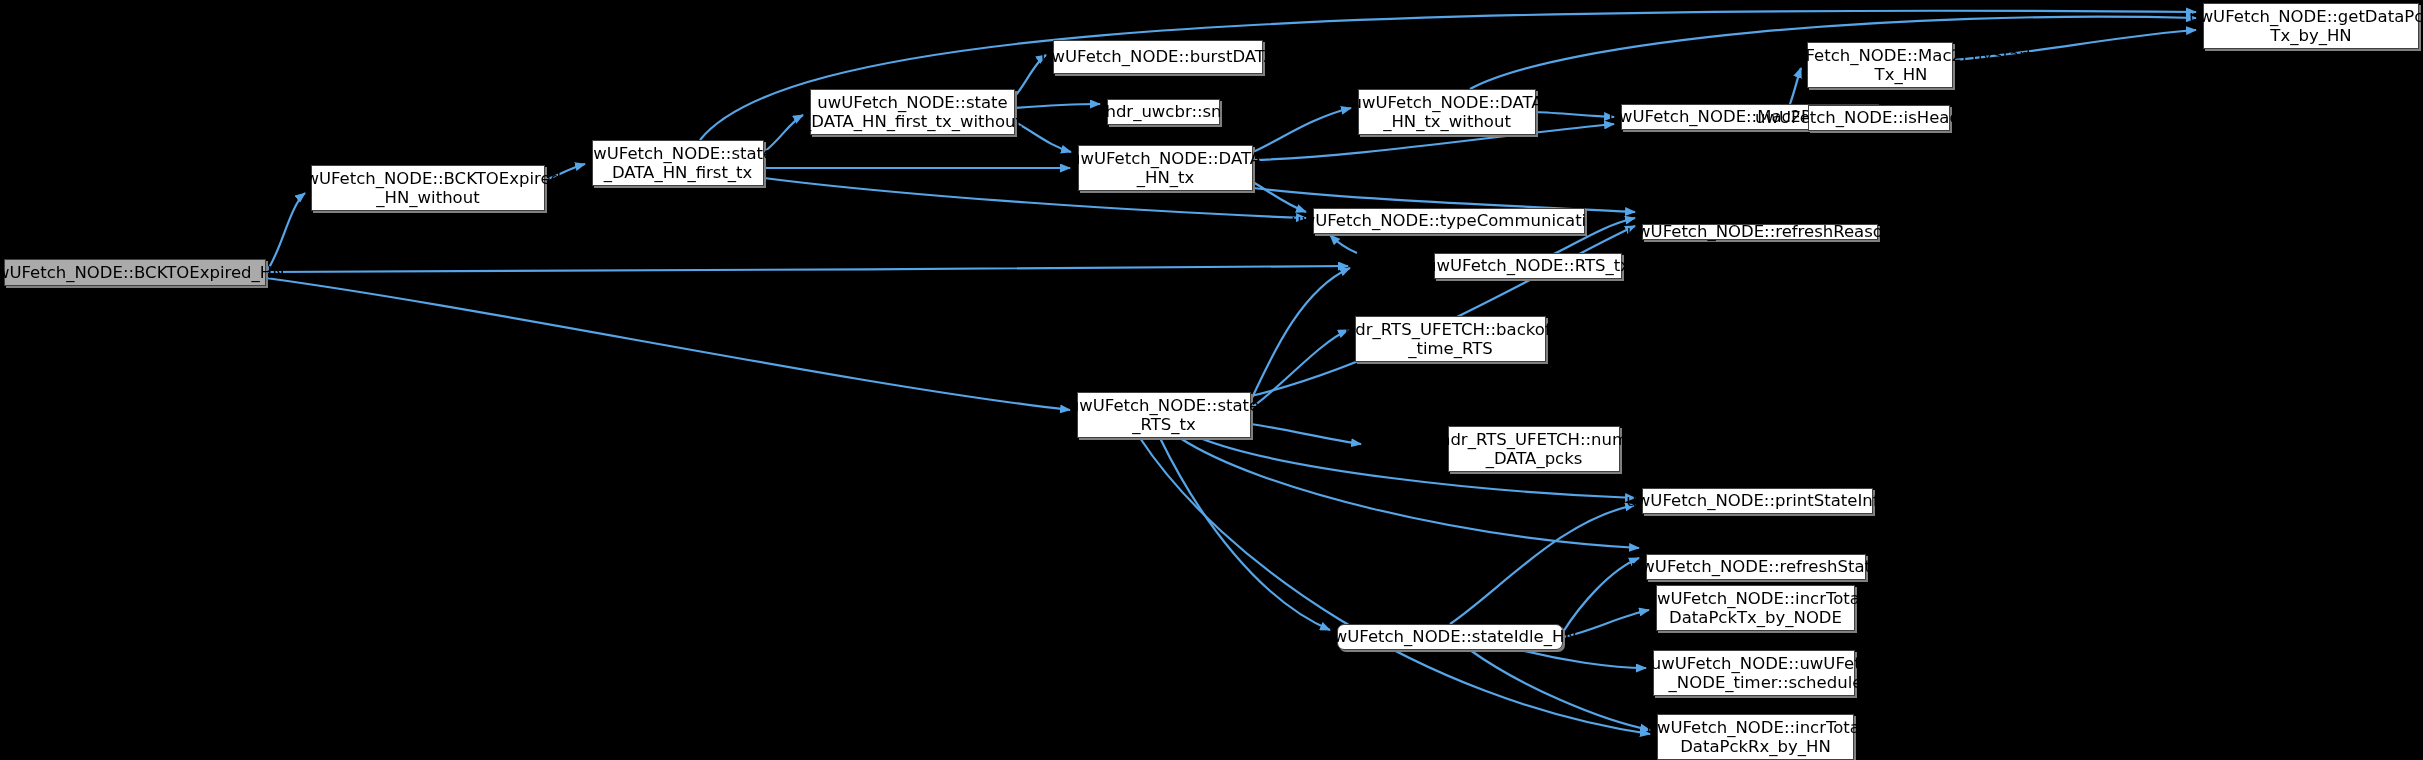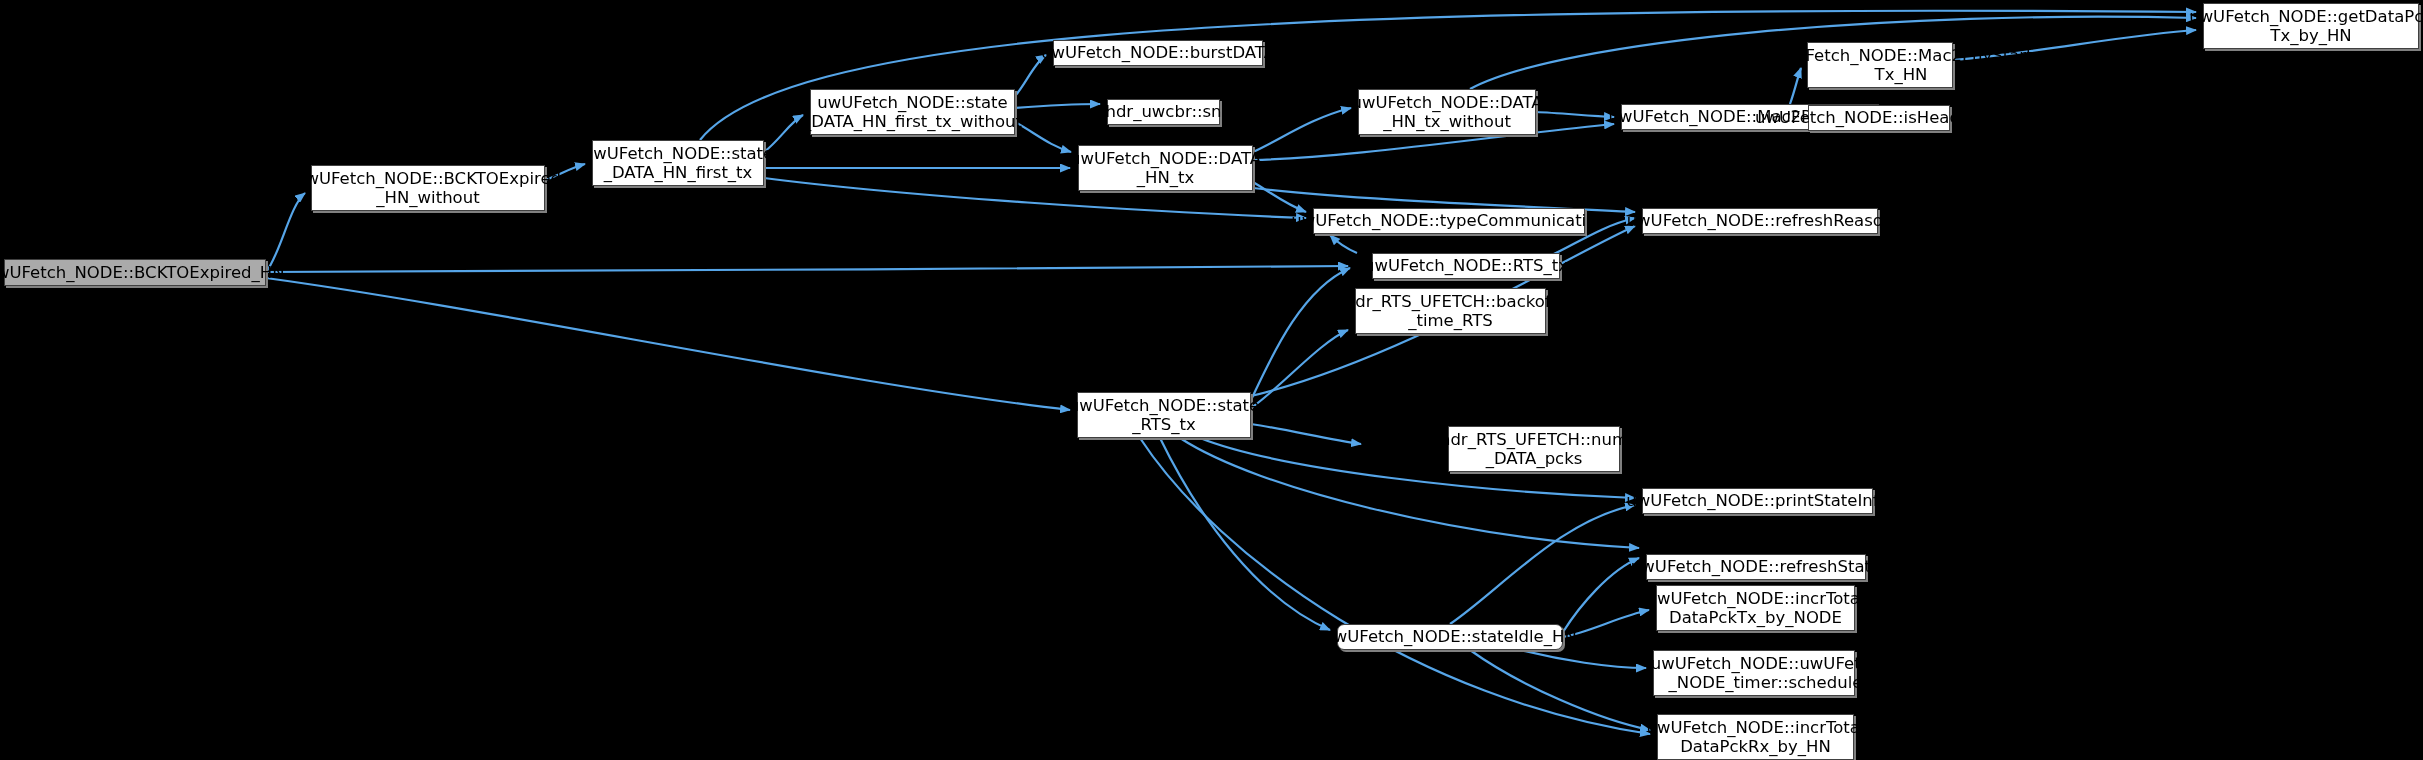--- a/index.html
+++ b/index.html
@@ -61,36 +61,36 @@
       </g>
   </svg>
   <div id="node-layer">
       <div class="node root" style="left: 4px; top: 259px; width: 262px; height: 27px;">uwUFetch_NODE::BCKTOExpired_HN</div>
       <div class="node" style="left: 311px; top: 165px; width: 234px; height: 46px; text-align: center;">uwUFetch_NODE::BCKTOExpired
 _HN_without</div>
       <div class="node" style="left: 592px; top: 140px; width: 172px; height: 46px;">uwUFetch_NODE::state
 _DATA_HN_first_tx</div>
       <div class="node" style="left: 810px; top: 89px; width: 205px; height: 46px;">uwUFetch_NODE::state
 _DATA_HN_first_tx_without</div>
-      <div class="node" style="left: 1053px; top: 40px; width: 210px; height: 26px;">uwUFetch_NODE::burstDATA</div>
+      <div class="node" style="left: 1053px; top: 40px; width: 210px; height: 34px;">uwUFetch_NODE::burstDATA</div>
       <div class="node" style="left: 1107px; top: 99px; width: 113px; height: 26px;">hdr_uwcbr::sn</div>
       <div class="node" style="left: 1078px; top: 145px; width: 175px; height: 46px;">uwUFetch_NODE::DATA
 _HN_tx</div>
       <div class="node" style="left: 1358px; top: 89px; width: 178px; height: 46px;">uwUFetch_NODE::DATA
 _HN_tx_without</div>
       <div class="node" style="left: 1621px; top: 104px; width: 258px; height: 26px;">uwUFetch_NODE::Mac2PhyStartTx</div>
       <div class="node" style="left: 1807px; top: 42px; width: 146px; height: 46px; padding-left: 47px;">uwUFetch_NODE::Mac2PhyStart
 Tx_HN</div>
       <div class="node" style="left: 1808px; top: 105px; width: 142px; height: 26px; text-align: center;">uwUFetch_NODE::isHeadNode</div>
       <div class="node" style="left: 2203px; top: 3px; width: 216px; height: 46px;">uwUFetch_NODE::getDataPck
 Tx_by_HN</div>
       <div class="node" style="left: 1313px; top: 208px; width: 272px; height: 26px;">uwUFetch_NODE::typeCommunication</div>
-      <div class="node" style="left: 1642px; top: 208px; width: 236px; height: 26px;">uwUFetch_NODE::refreshReason</div>
-      <div class="node" style="left: 1372px; top: 253px; width: 188px; height: 26px;">uwUFetch_NODE::RTS_tx</div>
-      <div class="node" style="left: 1355px; top: 288px; width: 191px; height: 46px;">hdr_RTS_UFETCH::backoff
+      <div class="node" style="left: 1642px; top: 224px; width: 236px; height: 16px;">uwUFetch_NODE::refreshReason</div>
+      <div class="node" style="left: 1434px; top: 253px; width: 188px; height: 26px;">uwUFetch_NODE::RTS_tx</div>
+      <div class="node" style="left: 1355px; top: 316px; width: 191px; height: 46px;">hdr_RTS_UFETCH::backoff
 _time_RTS</div>
       <div class="node" style="left: 1077px; top: 392px; width: 174px; height: 46px;">uwUFetch_NODE::state
 _RTS_tx</div>
       <div class="node" style="left: 1448px; top: 426px; width: 172px; height: 46px;">hdr_RTS_UFETCH::num
 _DATA_pcks</div>
       <div class="node" style="left: 1642px; top: 488px; width: 231px; height: 26px;">uwUFetch_NODE::printStateInfo</div>
       <div class="node" style="left: 1646px; top: 538px; width: 220px; height: 26px; margin-top: 16px;">uwUFetch_NODE::refreshState</div>
       <div class="node" style="left: 1337px; top: 624px; width: 226px; height: 26px; border-radius: 7px;">uwUFetch_NODE::stateIdle_HN</div>
       <div class="node" style="left: 1656px; top: 585px; width: 199px; height: 46px;">uwUFetch_NODE::incrTotal
 DataPckTx_by_NODE</div>

